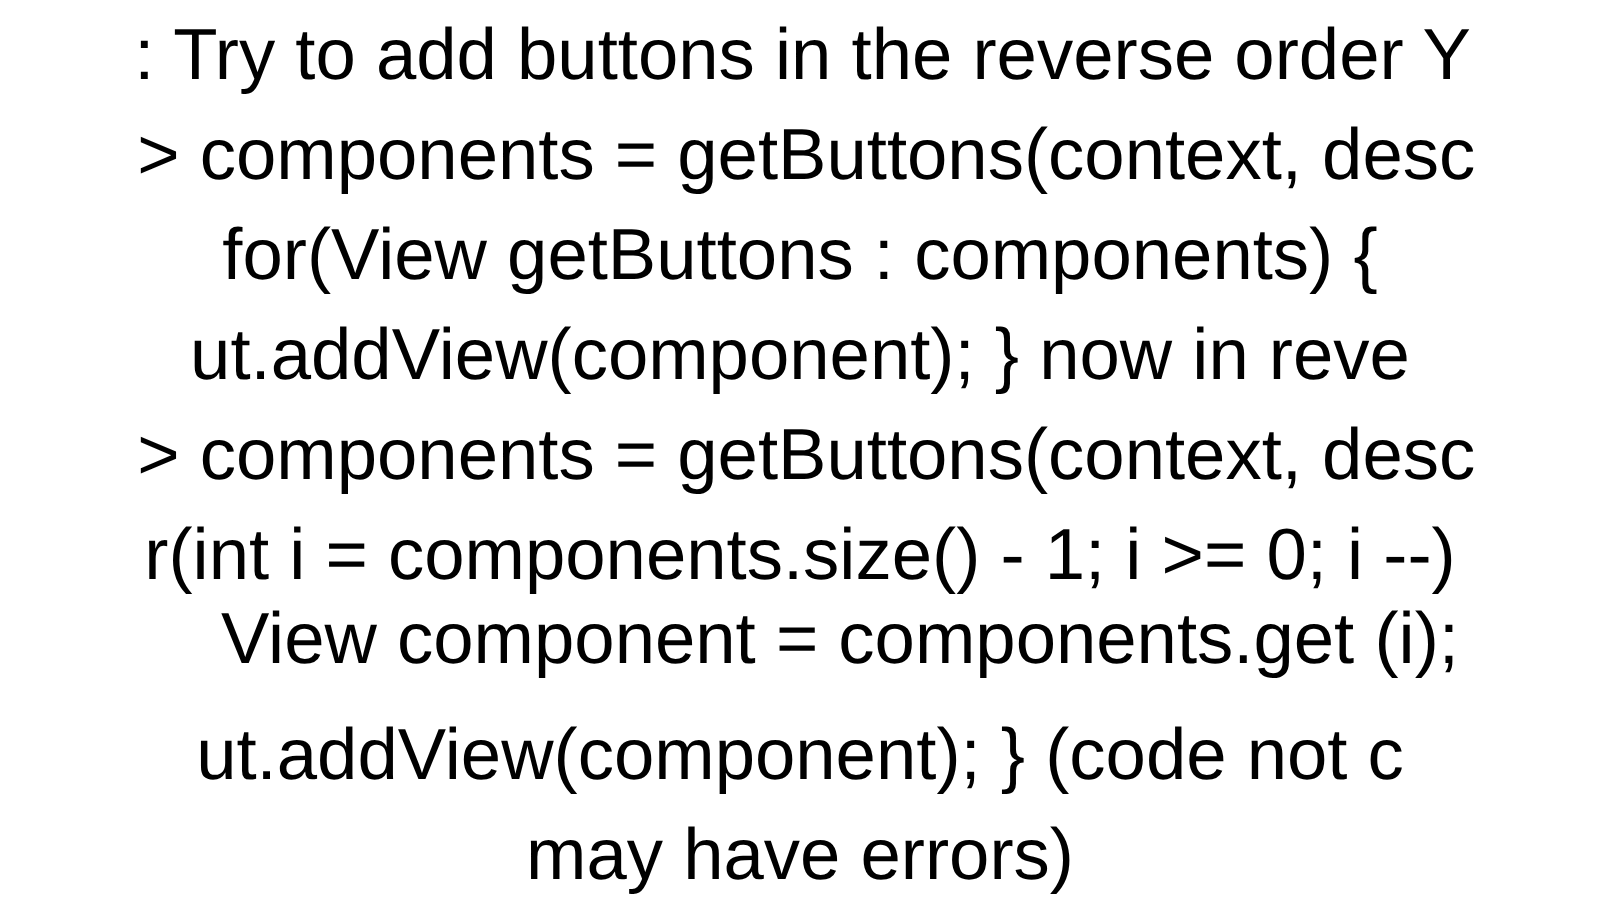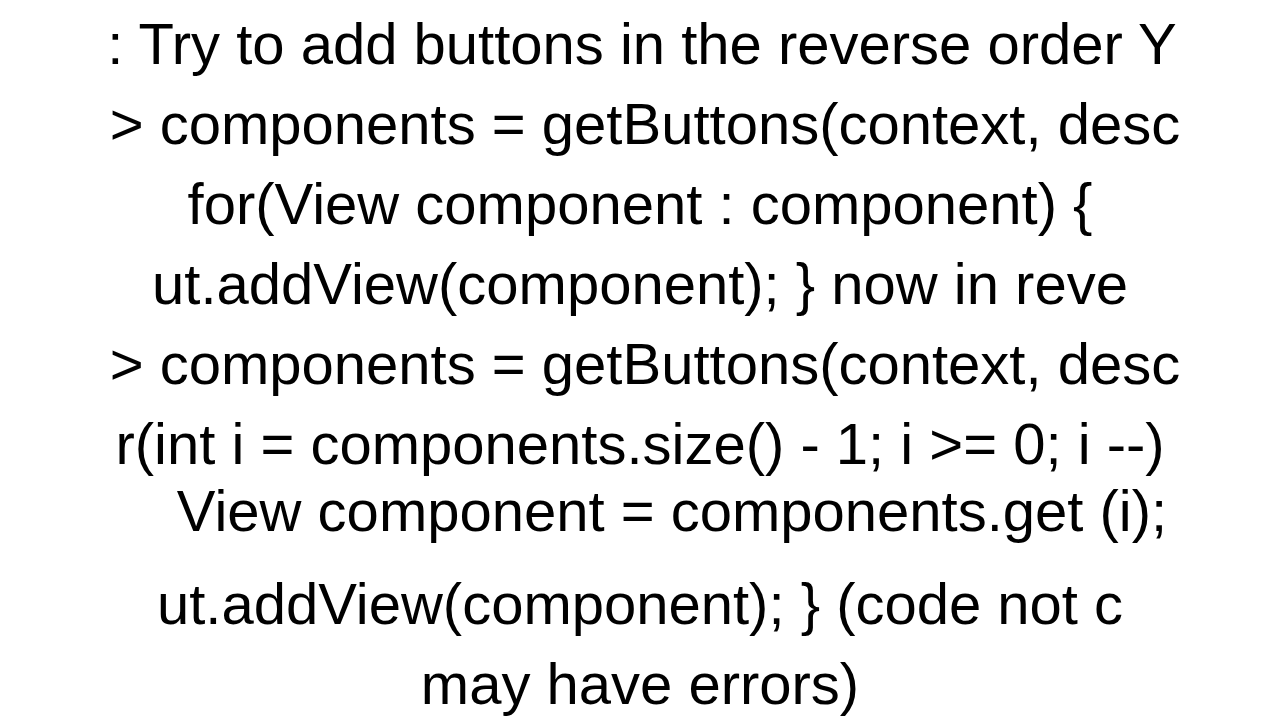--- a/index.html
+++ b/index.html
@@ -32,19 +32,19 @@
     .l6 { top: 404px; left: -30px; width: 1340px; }
     .l7 { top: 471px; margin-left: 32px; }
     .l8 { top: 564px; left: -60px; width: 1400px; }
     .l9 { top: 644px; }
   </style>
 </head>
 <body>
 
 <div class="line l1">: Try to add buttons in the reverse order Y</div>
 <div class="line l2">&gt; components = getButtons(context, desc</div>
-<div class="line l3">for(View component : component) {</div>
+<div class="line l3">for(View getButtons : components) {</div>
 <div class="line l4">ut.addView(component);     }  now in reve</div>
 <div class="line l5">&gt; components = getButtons(context, desc</div>
 <div class="line l6">r(int i = components.size() - 1; i &gt;= 0; i --)</div>
 <div class="line l7">View component = components.get (i);</div>
 <div class="line l8">ut.addView(component);     }  (code not c</div>
 <div class="line l9">may have errors)</div>
 
 </body></html>

